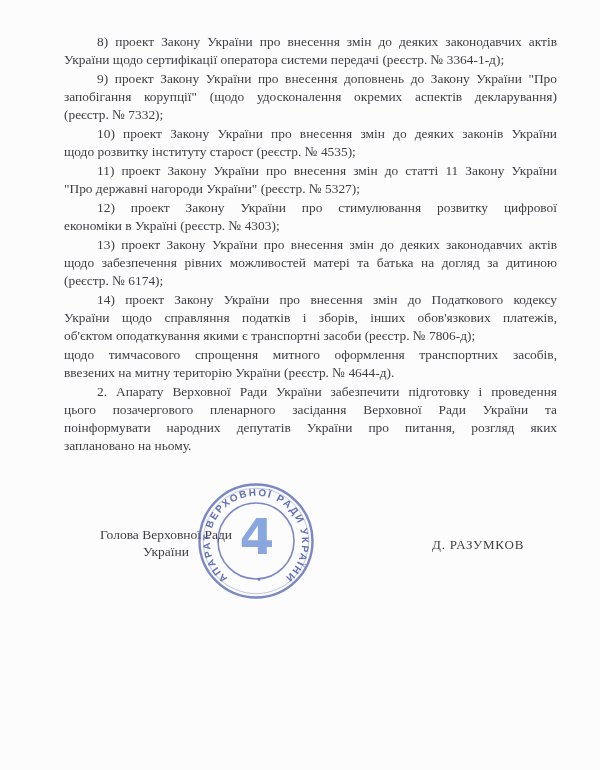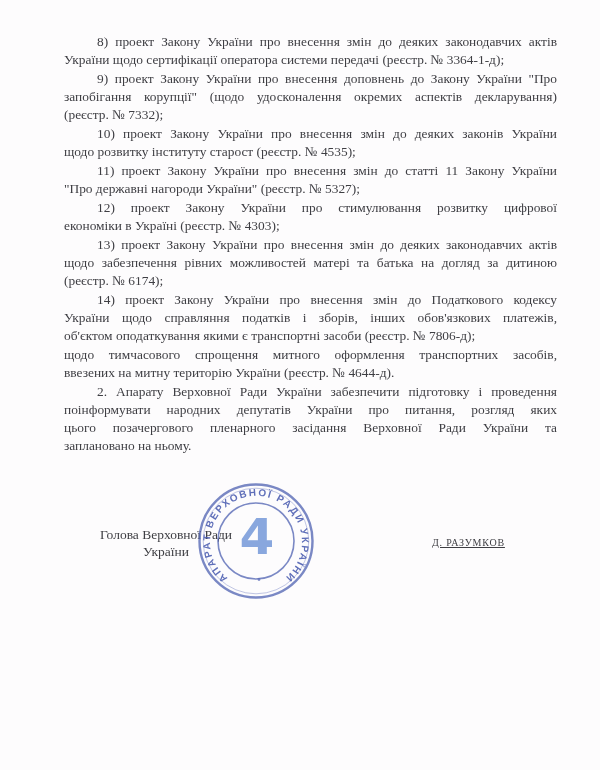--- a/index.html
+++ b/index.html
@@ -29,25 +29,24 @@
     position: absolute;
     left: 75px; top: 526px; width: 182px;
     text-align: center;
     font-size: 13.5px;
     line-height: 17px;
     color: #3e3e43;
   }
   .sig-right {
     position: absolute;
     left: 432px; top: 537px;
-    font-size: 10px;
+    font-size: 13px;
     letter-spacing: 0.8px;
     color: #3e3e43;
     white-space: nowrap;
-    text-decoration: underline;
   }
   .stamp {
     position: absolute;
     left: 192px; top: 477px;
     width: 128px; height: 128px;
     opacity: 0.88;
   }
   .stamp text { font-family: "Liberation Sans", sans-serif; }
   .stamp .numeral {
     font-family: "DejaVu Sans", sans-serif;
@@ -91,22 +90,22 @@
         <div class="line l-first l-just">14) проект Закону України про внесення змін до Податкового кодексу</div>
         <div class="line l-just">України щодо справляння податків і зборів, інших обов'язкових платежів,</div>
         <div class="line l-last">об'єктом оподаткування якими є транспортні засоби (реєстр. № 7806-д);</div>
       </div>
       <div class="para">
         <div class="line l-just">щодо тимчасового спрощення митного оформлення транспортних засобів,</div>
         <div class="line l-last">ввезених на митну територію України (реєстр. № 4644-д).</div>
       </div>
       <div class="para">
         <div class="line l-first l-just">2. Апарату Верховної Ради України забезпечити підготовку і проведення</div>
+        <div class="line l-just">цього позачергового пленарного засідання Верховної Ради України та</div>
         <div class="line l-just">поінформувати народних депутатів України про питання, розгляд яких</div>
-        <div class="line l-just">цього позачергового пленарного засідання Верховної Ради України та</div>
         <div class="line l-last">заплановано на ньому.</div>
       </div>
     </div>
 
   <div class="sig-left">
     <div>Голова Верховної Ради</div>
     <div>України</div>
   </div>
 
   <div class="sig-right">Д. РАЗУМКОВ</div>

